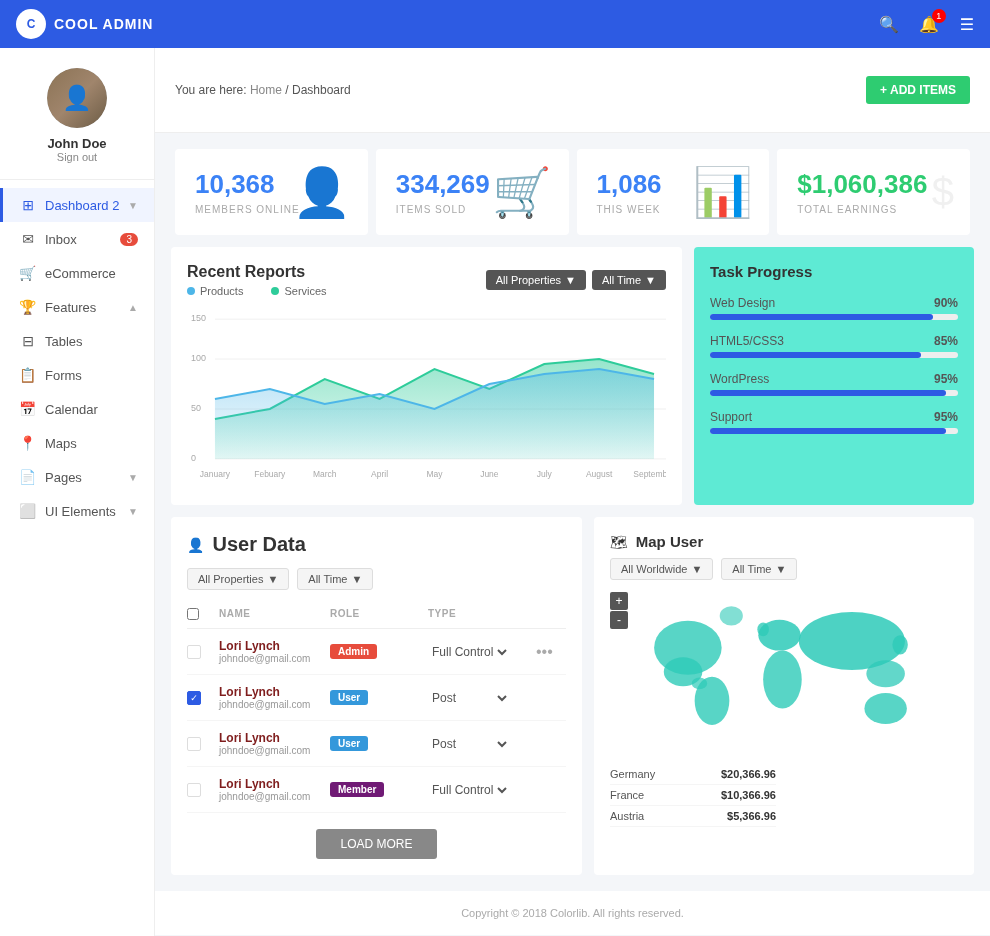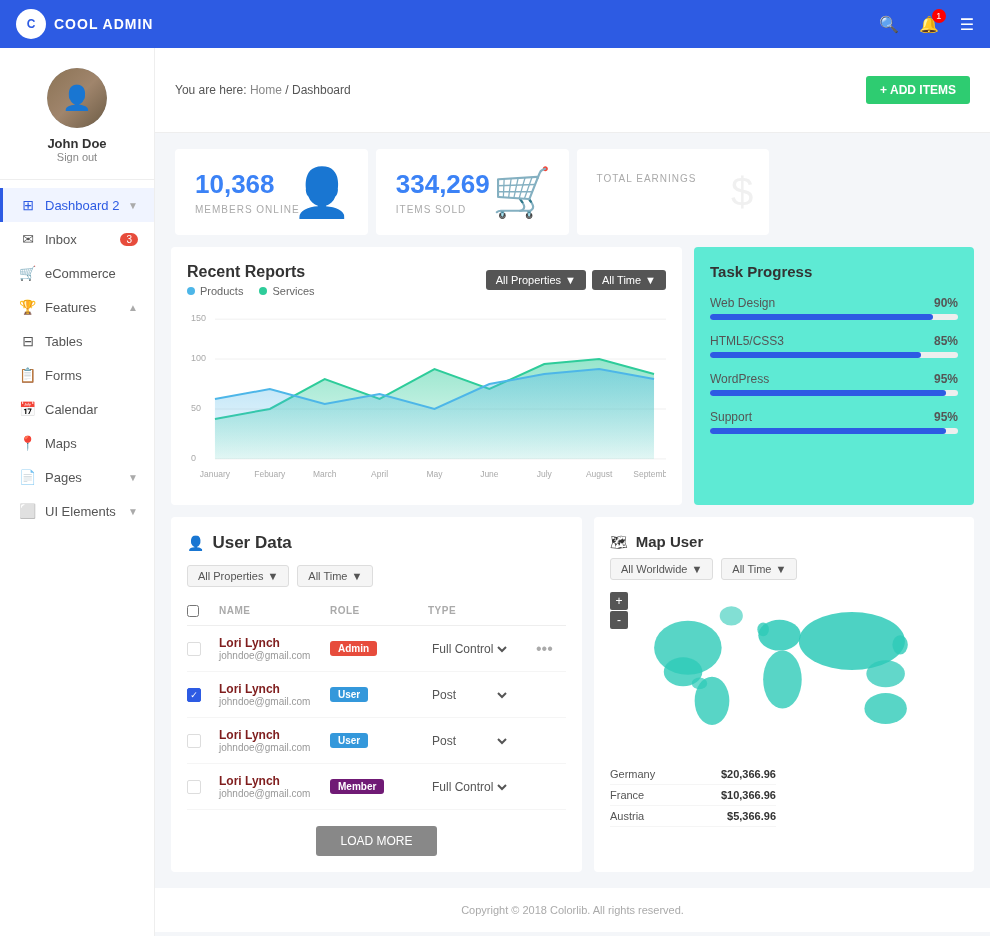--- a/index.html
+++ b/index.html
@@ -105,21 +105,21 @@
       position: absolute; right: 16px; top: 50%; transform: translateY(-50%);
       font-size: 48px; color: #f0f0f0;
     }
 
     
     .charts-row { display: grid; grid-template-columns: 1fr 280px; gap: 12px; margin: 12px 16px 0; }
 
     .chart-card { background: white; border-radius: 4px; padding: 16px; }
     .chart-header { display: flex; align-items: center; justify-content: space-between; margin-bottom: 12px; }
     .chart-title { font-size: 16px; font-weight: 600; color: #333; }
-    .chart-legend { display: flex; gap: 16px; margin-top: 4px; }
+    .chart-legend { display: flex; gap: 28px; margin-top: 4px; }
     .legend-item { display: flex; align-items: center; gap: 5px; font-size: 11px; color: #666; }
     .legend-dot { width: 8px; height: 8px; border-radius: 50%; }
     .chart-filters { display: flex; gap: 6px; }
     .filter-btn {
       background: #555; color: white; border: none; padding: 4px 10px;
       border-radius: 3px; font-size: 11px; cursor: pointer; display: flex; align-items: center; gap: 4px;
     }
 
     
     .line-chart-container { position: relative; height: 180px; }
@@ -133,21 +133,21 @@
     .task-pct { color: #555; font-weight: 600; }
     .progress-bar { height: 6px; background: #eee; border-radius: 3px; }
     .progress-fill { height: 100%; border-radius: 3px; background: #2d5be3; }
 
     
     .bottom-row { display: grid; grid-template-columns: 1fr 380px; gap: 12px; margin: 12px 16px 16px; }
 
     
     .data-card { background: white; border-radius: 4px; padding: 16px; }
     .data-card-header { display: flex; align-items: center; gap: 8px; margin-bottom: 12px; }
-    .data-card-title { font-size: 17px; font-weight: 600; }
+    .data-card-title { font-size: 20px; font-weight: 600; }
     .data-filters { display: flex; gap: 8px; margin-bottom: 12px; }
     .data-filter-btn {
       background: #f5f5f5; color: #555; border: 1px solid #ddd;
       padding: 4px 10px; border-radius: 3px; font-size: 11px; cursor: pointer;
       display: flex; align-items: center; gap: 4px;
     }
     .table-wrap { width: 100%; }
     .table-header { display: grid; grid-template-columns: 24px 1fr 90px 100px 30px; gap: 8px; padding: 6px 0; border-bottom: 1px solid #eee; }
     .th { font-size: 10px; color: #aaa; font-weight: 600; letter-spacing: 0.5px; text-transform: uppercase; }
     .table-row { display: grid; grid-template-columns: 24px 1fr 90px 100px 30px; gap: 8px; padding: 10px 0; border-bottom: 1px solid #f5f5f5; align-items: center; }
@@ -277,20 +277,26 @@
         <div class="stat-value">10,368</div>
         <div class="stat-label">MEMBERS ONLINE</div>
         <div class="stat-icon">👤</div>
       </div>
       <div class="stat-card">
         <div class="stat-value">334,269</div>
         <div class="stat-label">ITEMS SOLD</div>
         <div class="stat-icon">🛒</div>
       </div>
       <div class="stat-card">
+        <div class="stat-value">1,086</div>
+        <div class="stat-label">THIS WEEK</div>
+        <div class="stat-icon">📊</div>
+      </div>
+      <div class="stat-card">
+        <div class="stat-value green">$1,060,386</div>
         <div class="stat-label">TOTAL EARNINGS</div>
         <div class="stat-icon" style="font-size:40px;color:#f0f0f0;">$</div>
       </div>
     </div>
 
     <div class="charts-row">
 
       <div class="chart-card">
         <div class="chart-header">
           <div>

